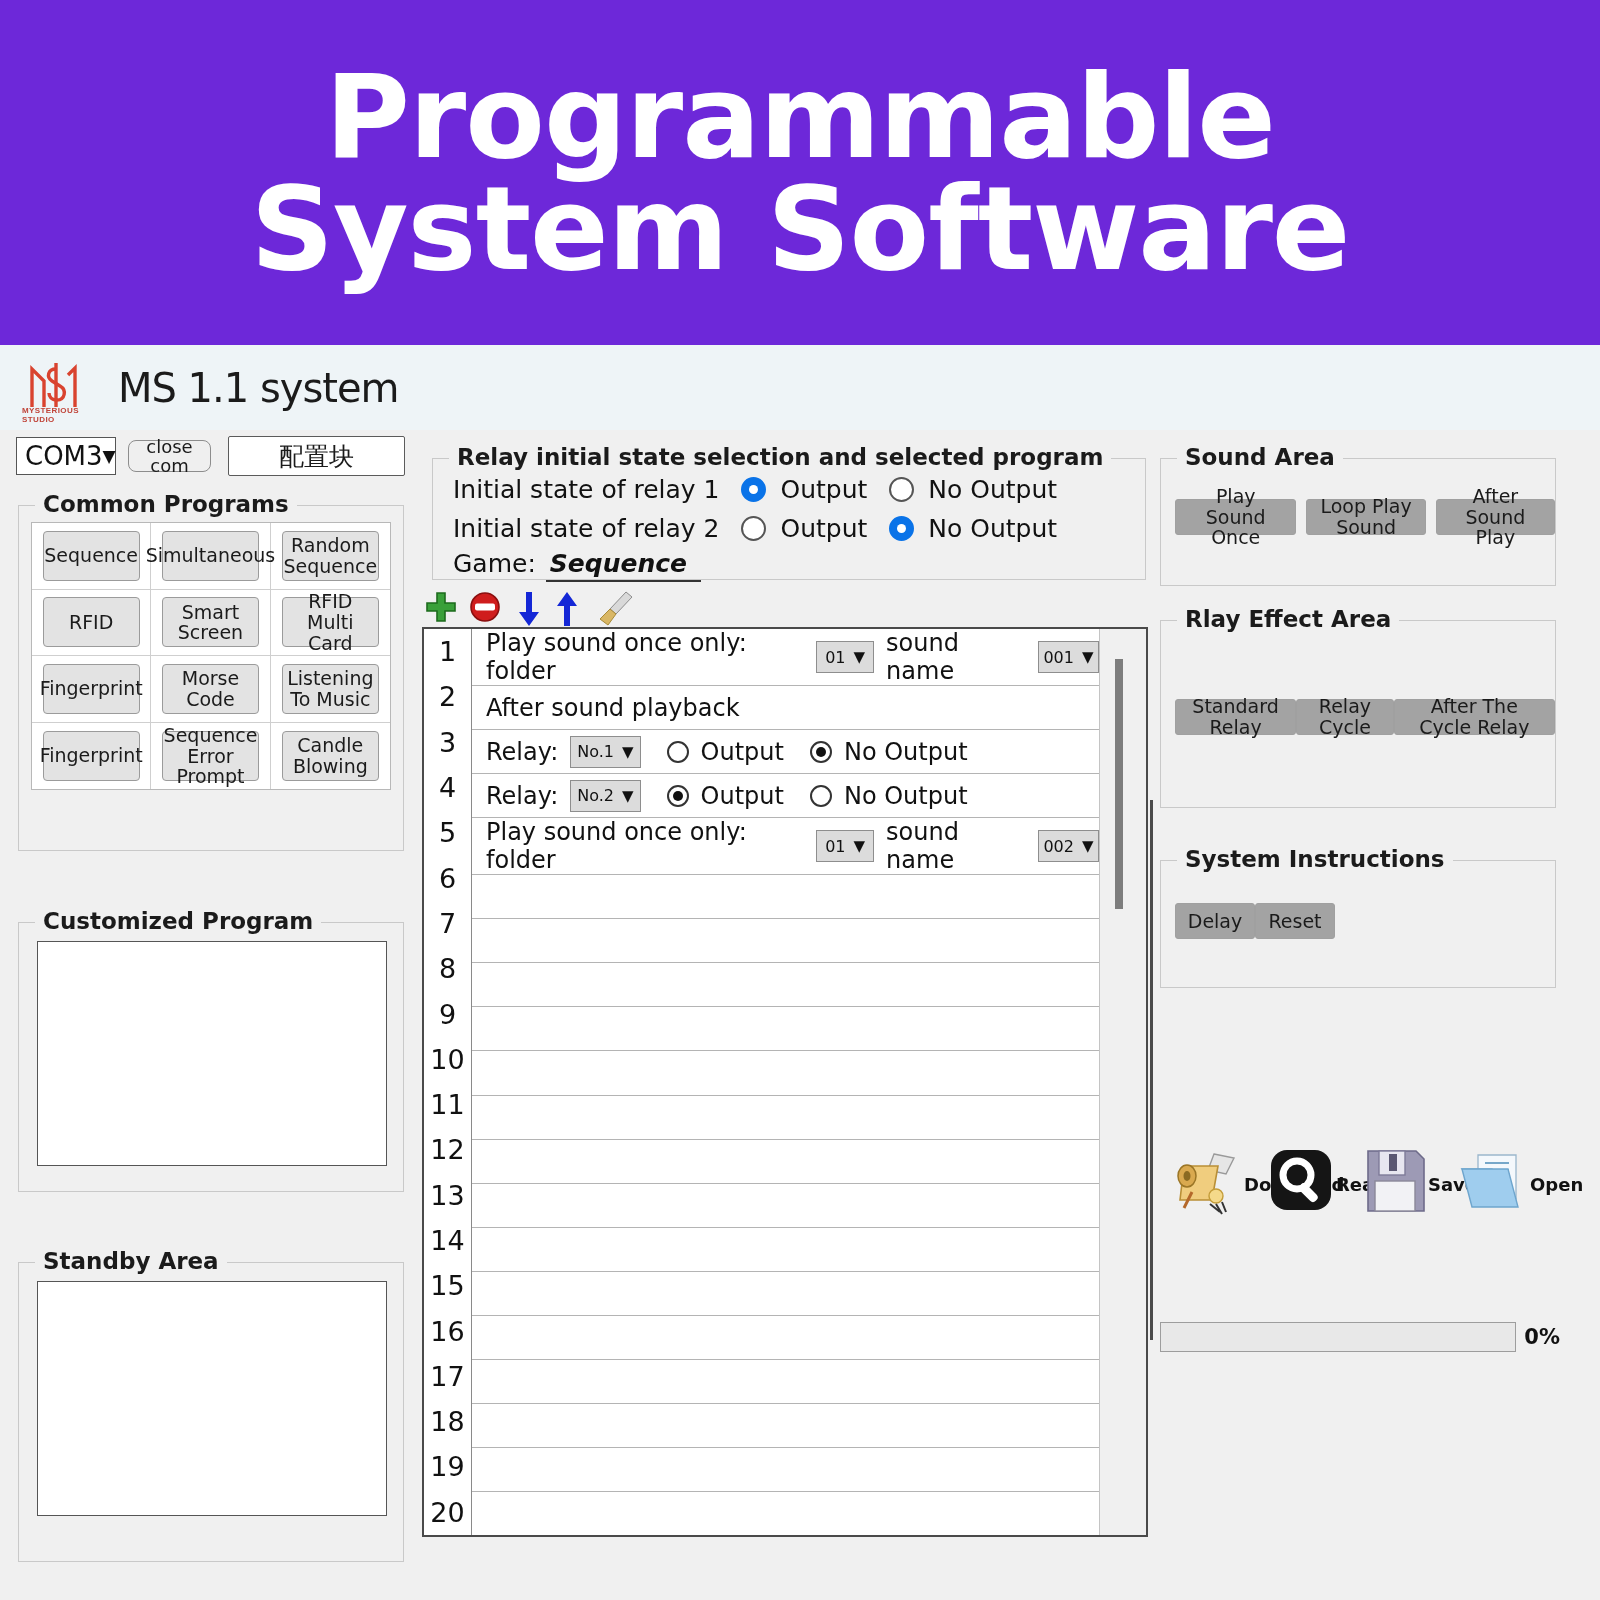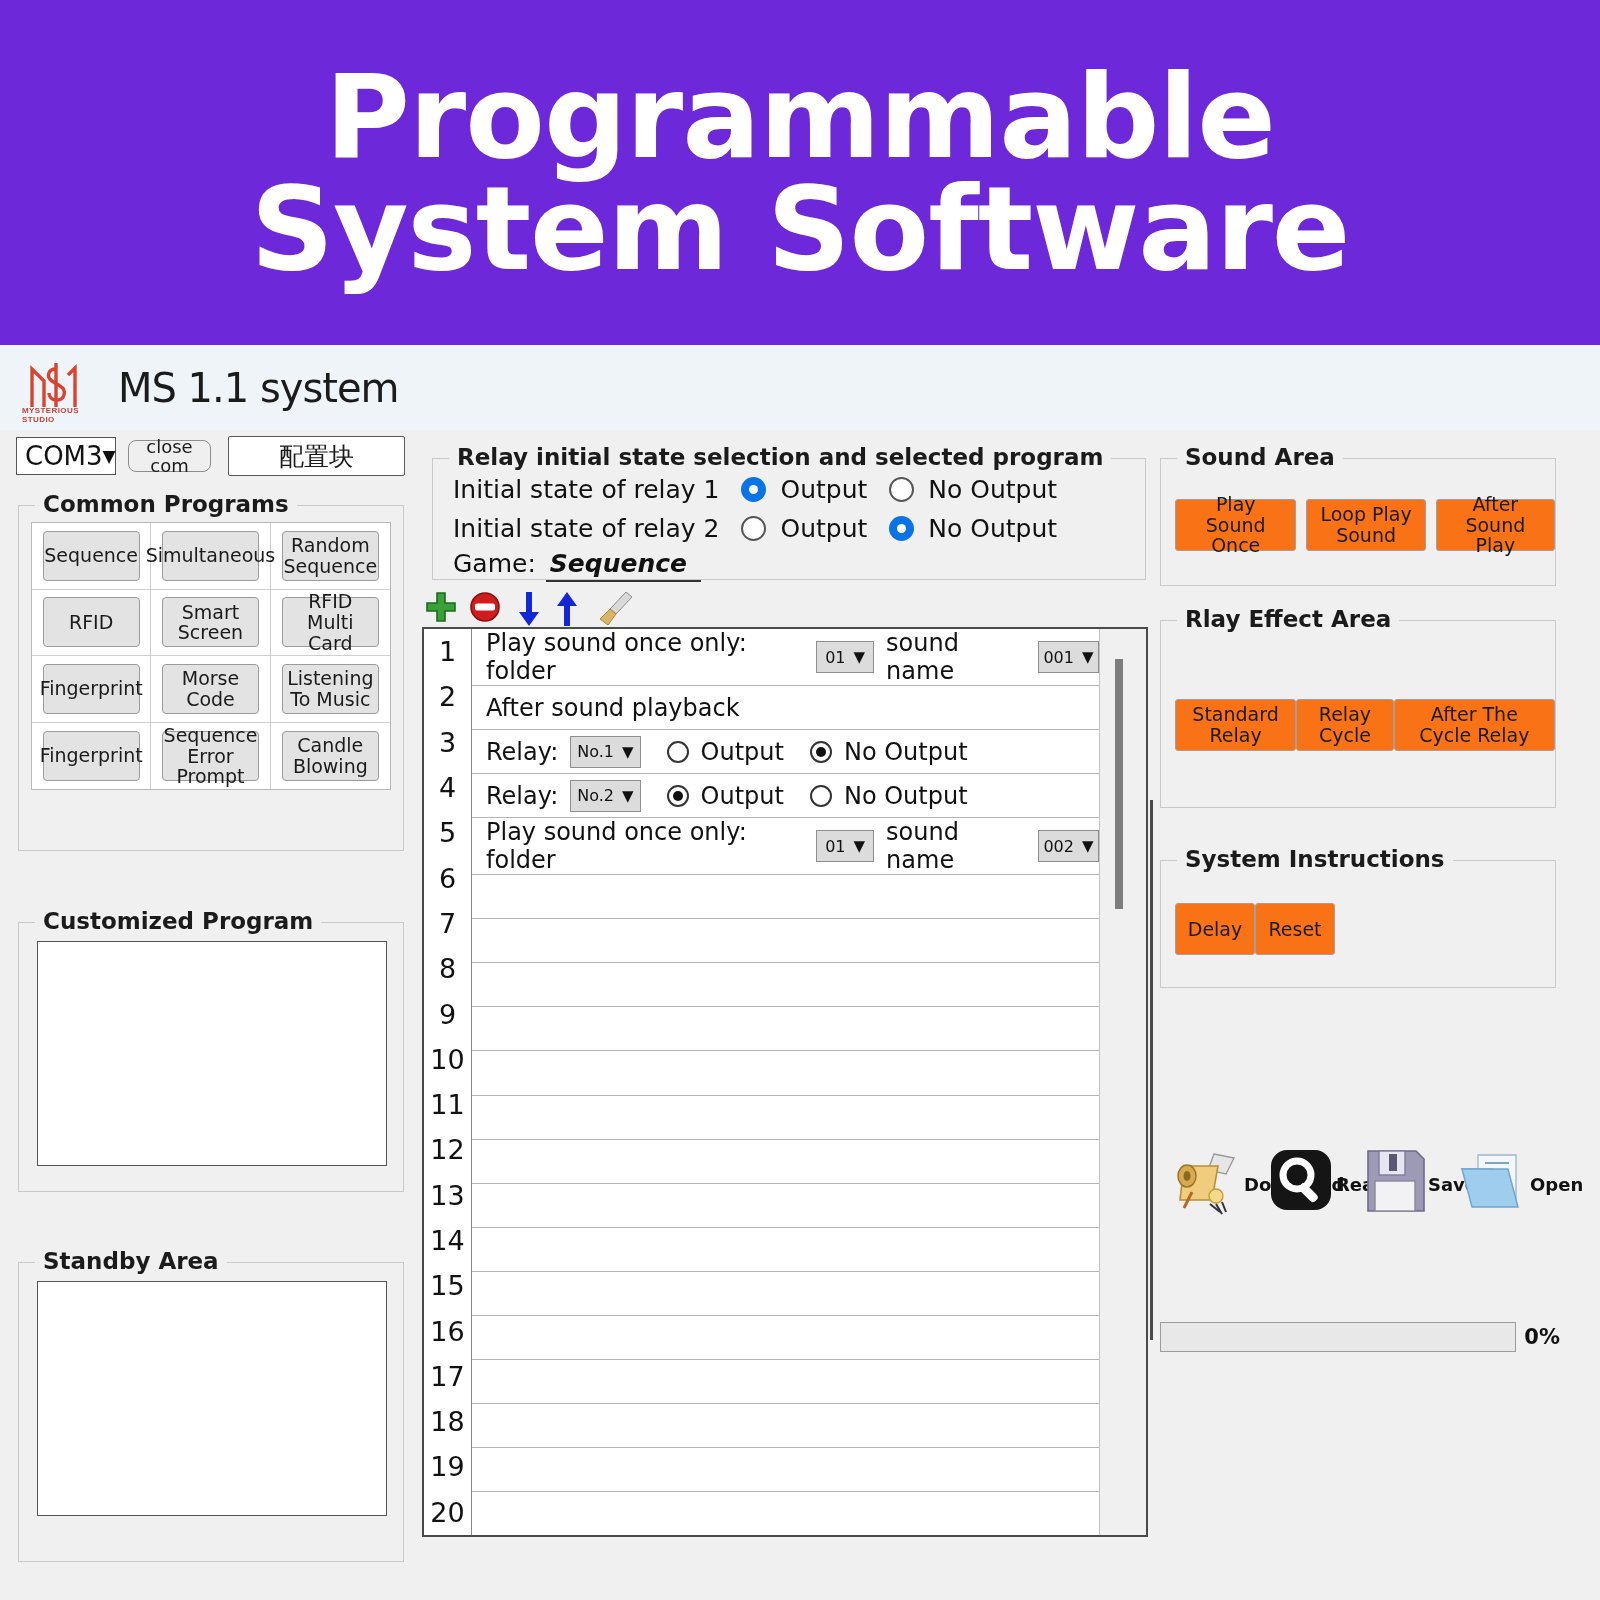--- a/index.html
+++ b/index.html
@@ -164,21 +164,21 @@
   .scrolltrack{
     width:46px;background:#f0f0f0;border-left:1px solid #c4c4c4;position:relative;
   }
   .scrollthumb{
     position:absolute;left:15px;top:30px;width:8px;height:250px;background:#7d7d7d;
     cursor:pointer;
   }
   #grp-sound{left:1160px;top:458px;width:396px;height:128px;}
   #grp-rlay{left:1160px;top:620px;width:396px;height:188px;}
   #grp-sysinstr{left:1160px;top:860px;width:396px;height:128px;}
-  .sm-btn{height:52px;font-size:19px;background:#f97316;border:1px solid #a0a0a0;border-radius:3px;padding:0 10px;}
+  .sm-btn{height:36px;font-size:19px;background:#a3a3a3;border:1px solid #a0a0a0;border-radius:3px;padding:0 10px;}
 
   .iconrow{
     position:absolute;left:1170px;top:1100px;width:380px;height:120px;
     display:flex;align-items:flex-end;justify-content:space-between;
   }
   .iconitem{width:92px;display:flex;flex-direction:row;align-items:center;cursor:pointer;}
   .iconitem .glyph{height:78px;display:flex;align-items:center;justify-content:center;}
   .iconitem .cap{margin-top:6px;font-size:18px;font-weight:bold;color:#111;font-family:"DejaVu Sans",sans-serif;}
 
   .progwrap{position:absolute;left:1160px;top:1320px;width:400px;height:34px;display:flex;align-items:center;gap:8px;}

